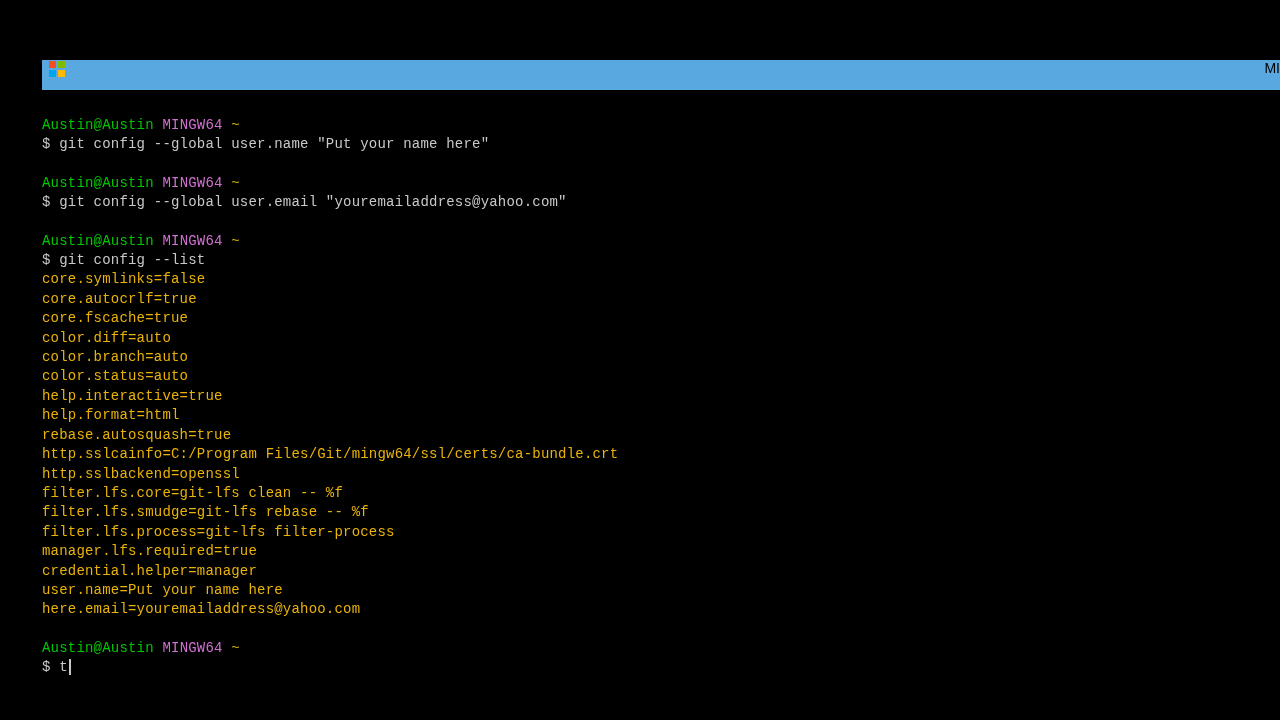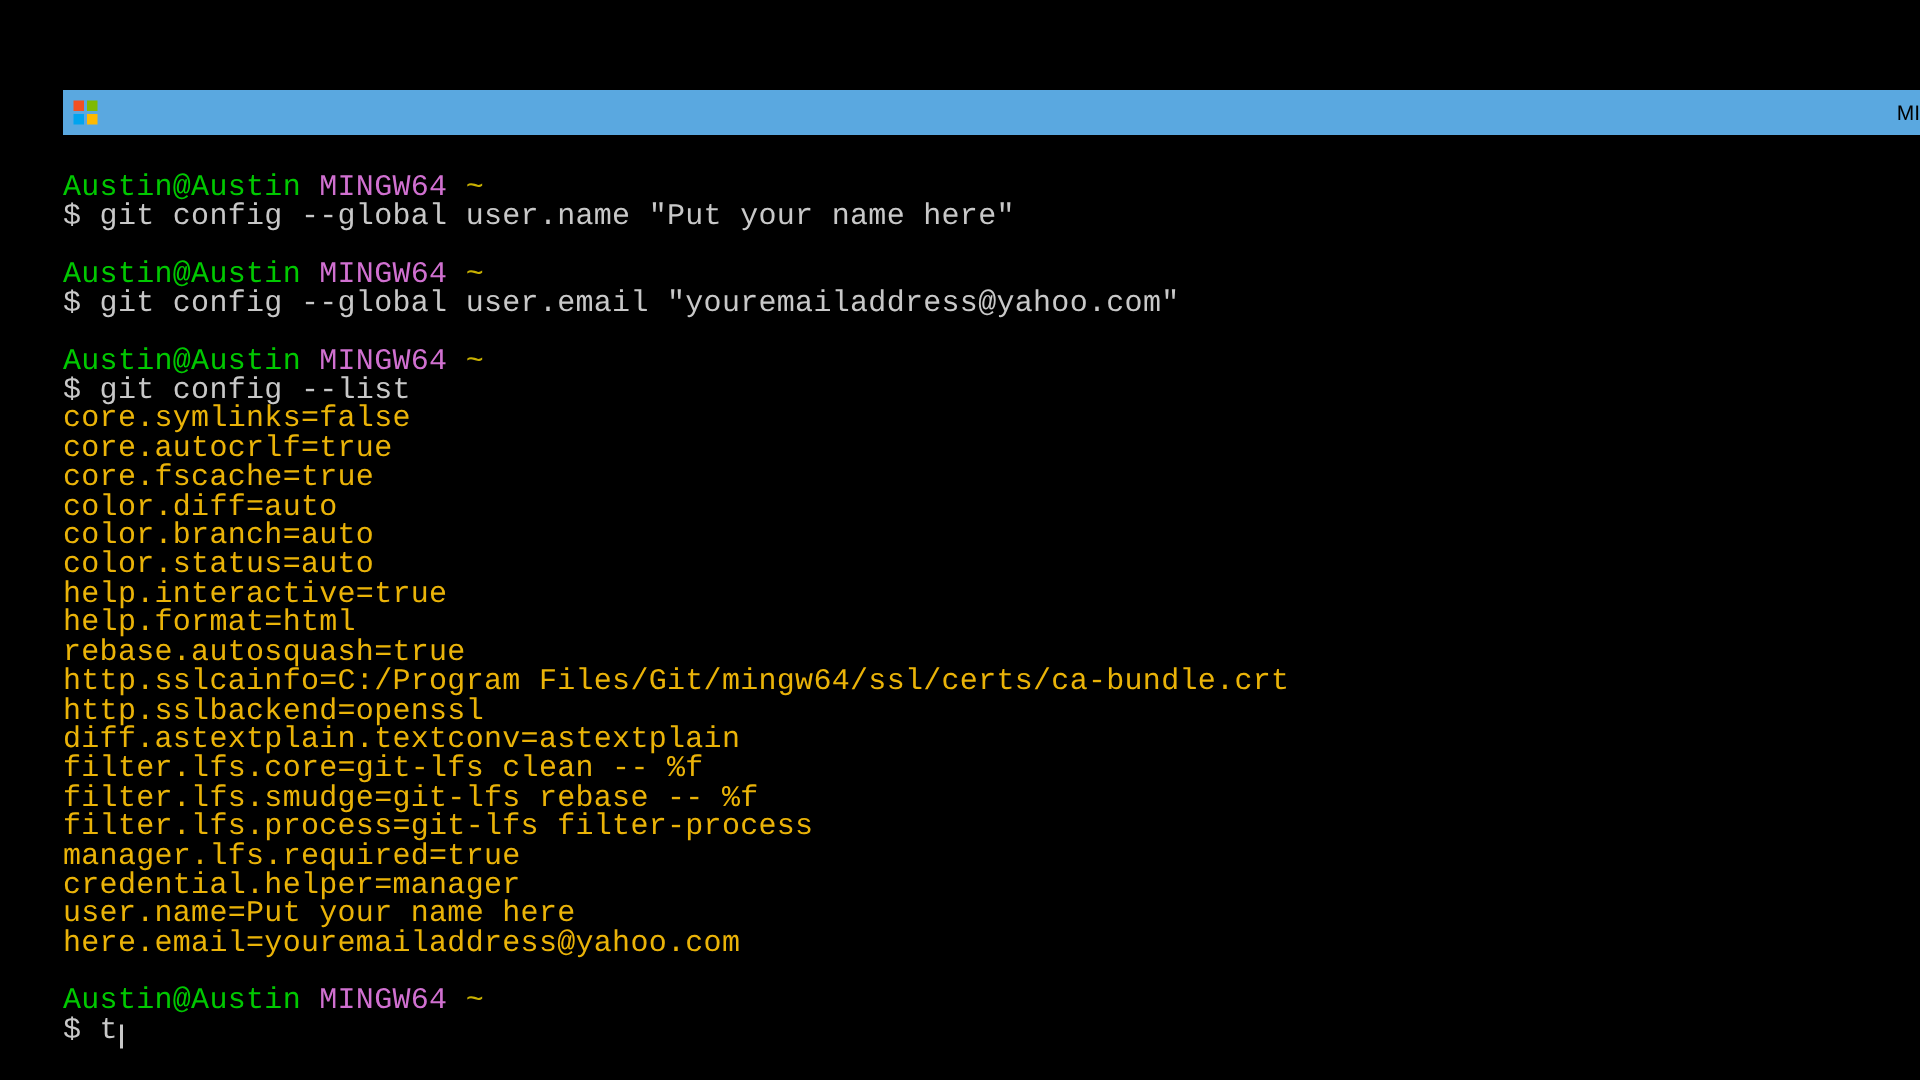--- a/index.html
+++ b/index.html
@@ -11,42 +11,42 @@
       height: 720px;
       overflow: hidden;
       color: #c8c8c8;
     }
     .title-bar {
       background: #5aa8e0;
       height: 30px;
       margin-top: 60px;
       margin-left: 42px;
       display: flex;
-      align-items: center;
+      align-items: flex-start;
       padding: 0 6px;
       position: relative;
     }
     .title-bar-icon {
       width: 18px;
       height: 18px;
       margin-right: 10px;
     }
     .title-bar-text {
       color: #000;
       font-family: 'Segoe UI', Tahoma, sans-serif;
       font-size: 14px;
       font-weight: 500;
       position: absolute;
       right: 0;
     }
     .terminal {
       margin-left: 42px;
       padding-top: 26px;
       line-height: 19.4px;
-      font-size: 20px;
+      font-size: 14px;
       letter-spacing: 0.2px;
     }
     .prompt-line { white-space: pre; }
     .user-host { color: #00c800; }
     .env { color: #d070d0; }
     .tilde { color: #c8b000; }
     .dollar { color: #c8c8c8; }
     .cmd { color: #c8c8c8; }
     .output { color: #eab308; white-space: pre; }
     .block { margin-bottom: 19px; }
@@ -94,21 +94,20 @@
     <div class="output">core.autocrlf=true</div>
     <div class="output">core.fscache=true</div>
     <div class="output">color.diff=auto</div>
     <div class="output">color.branch=auto</div>
     <div class="output">color.status=auto</div>
     <div class="output">help.interactive=true</div>
     <div class="output">help.format=html</div>
     <div class="output">rebase.autosquash=true</div>
     <div class="output">http.sslcainfo=C:/Program Files/Git/mingw64/ssl/certs/ca-bundle.crt</div>
     <div class="output">http.sslbackend=openssl</div>
-    <div class="output">diff.astextplain.textconv=astextplain</div>
     <div class="output">filter.lfs.core=git-lfs clean -- %f</div>
     <div class="output">filter.lfs.smudge=git-lfs rebase -- %f</div>
     <div class="output">filter.lfs.process=git-lfs filter-process</div>
     <div class="output">manager.lfs.required=true</div>
     <div class="output">credential.helper=manager</div>
     <div class="output">user.name=Put your name here</div>
     <div class="output">here.email=youremailaddress@yahoo.com</div>
   </div>
 
   <div class="block">

